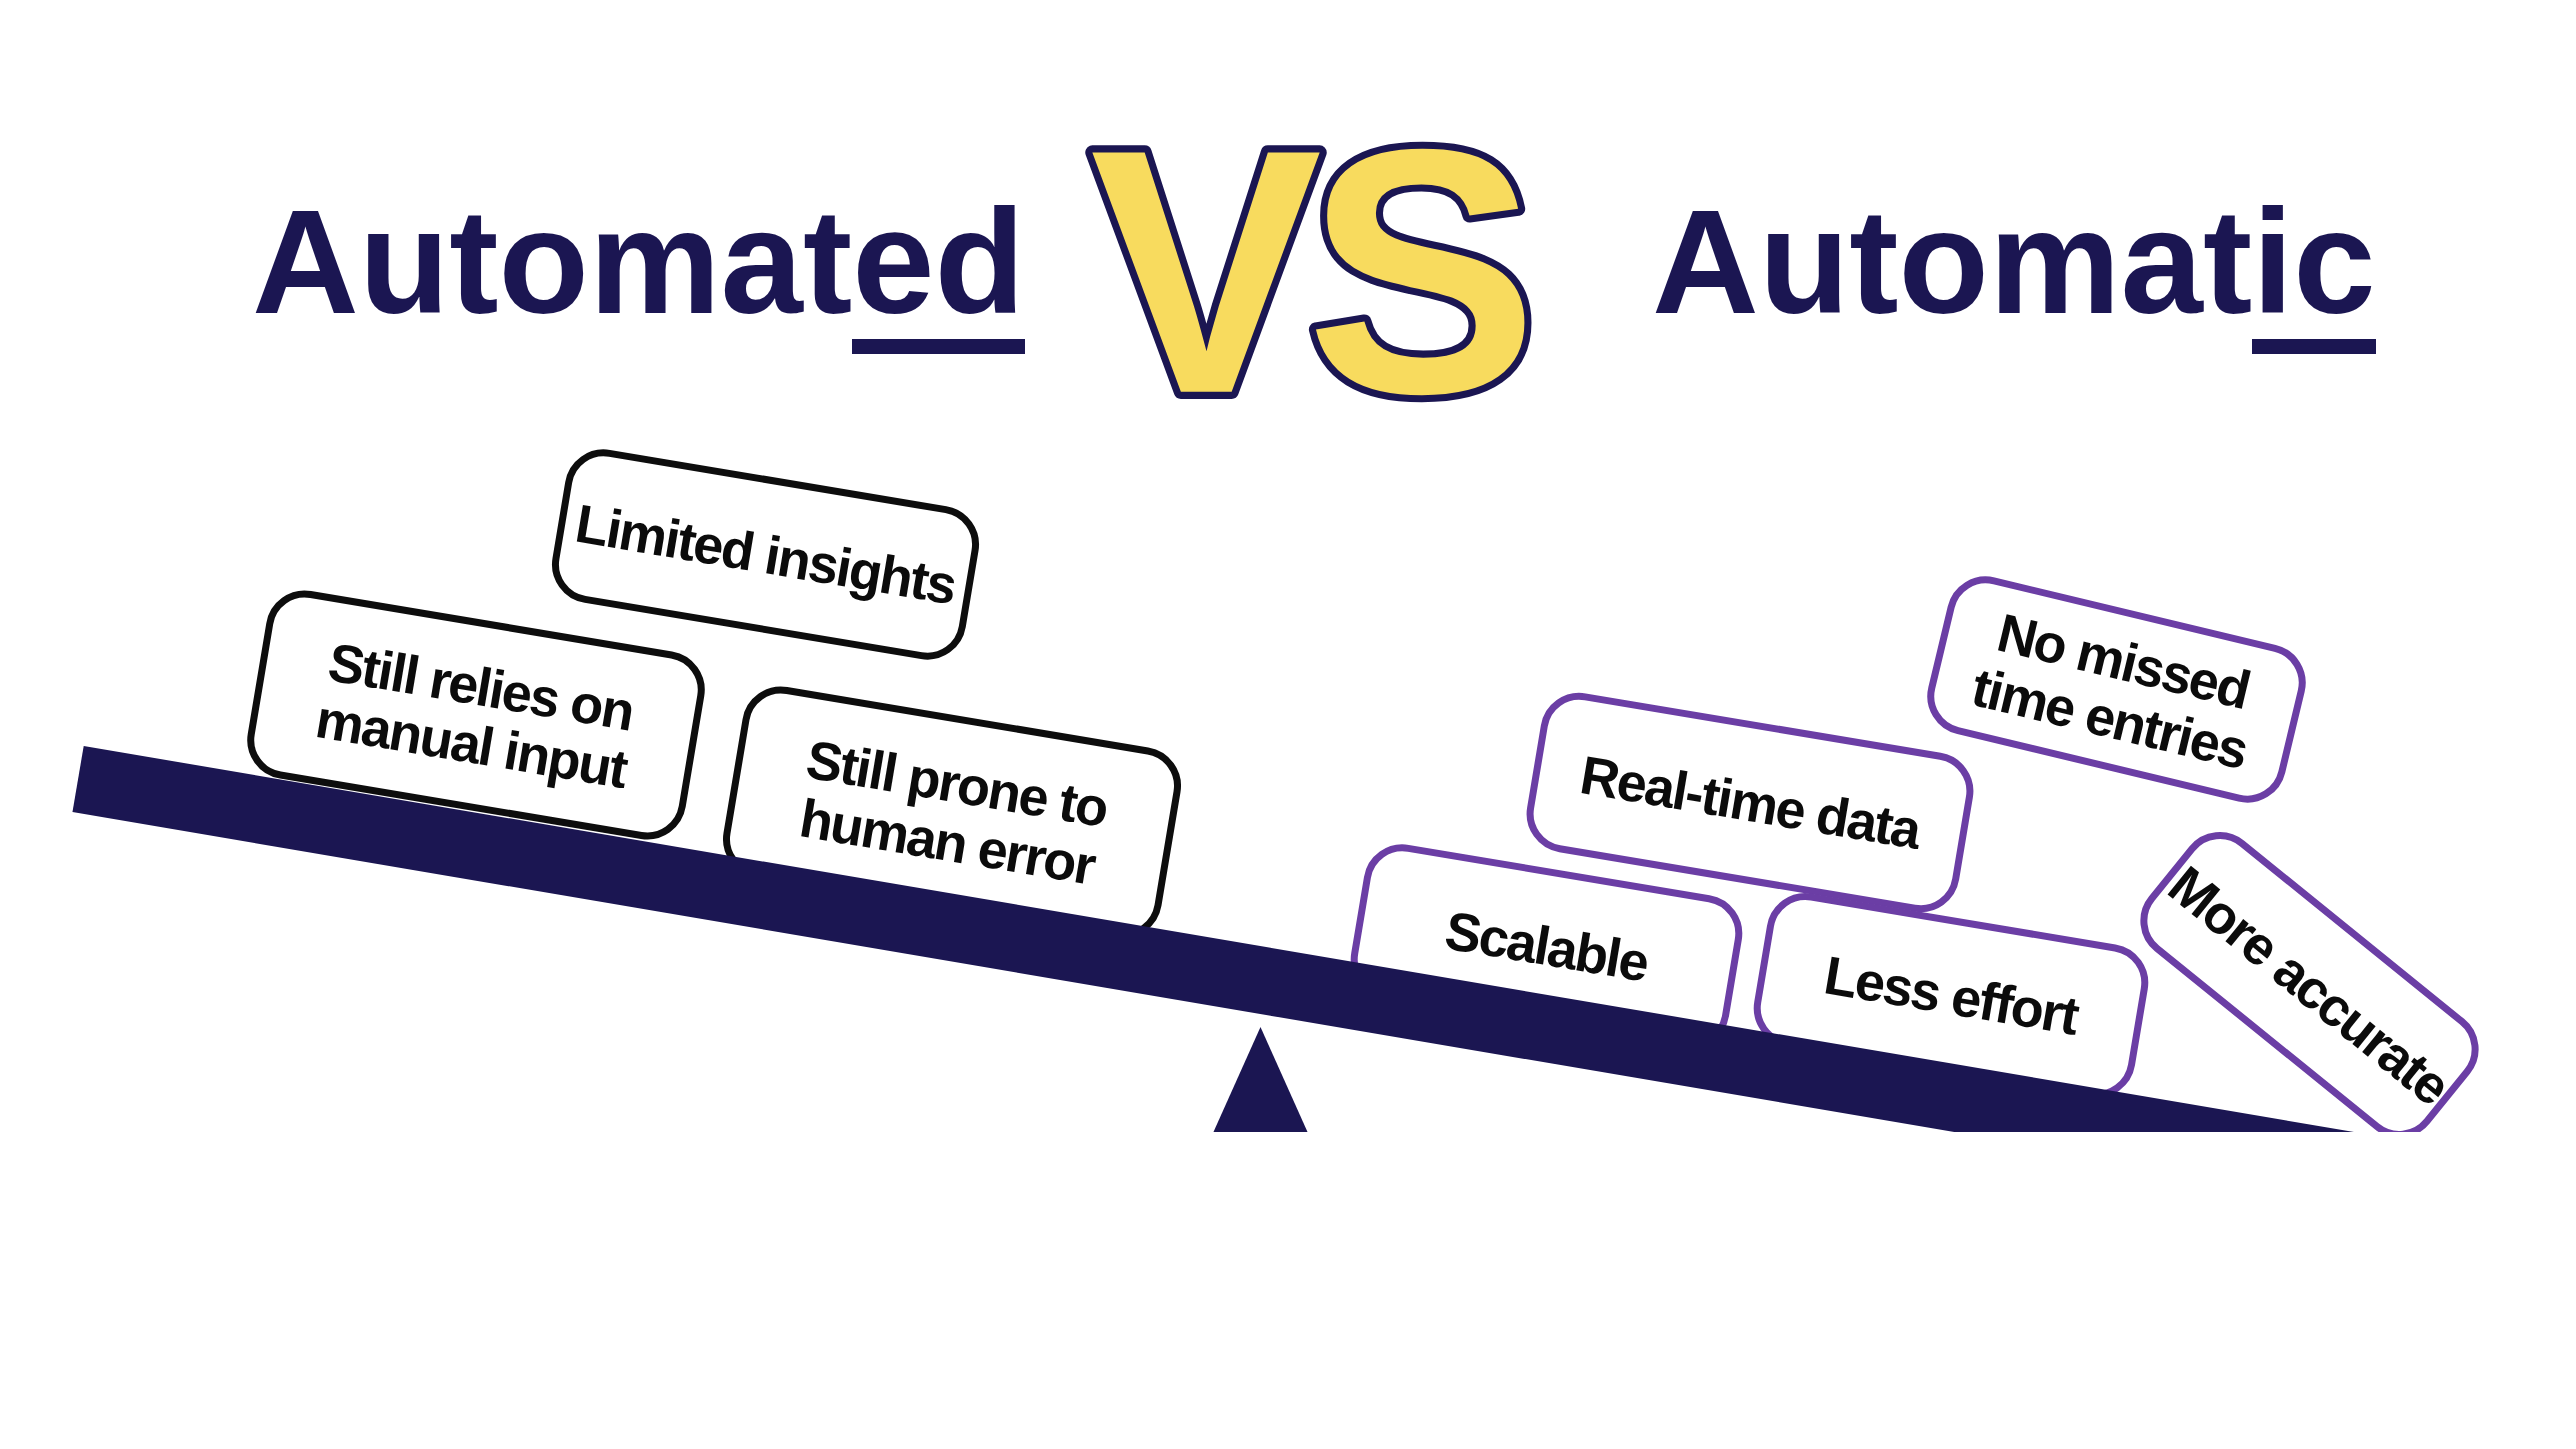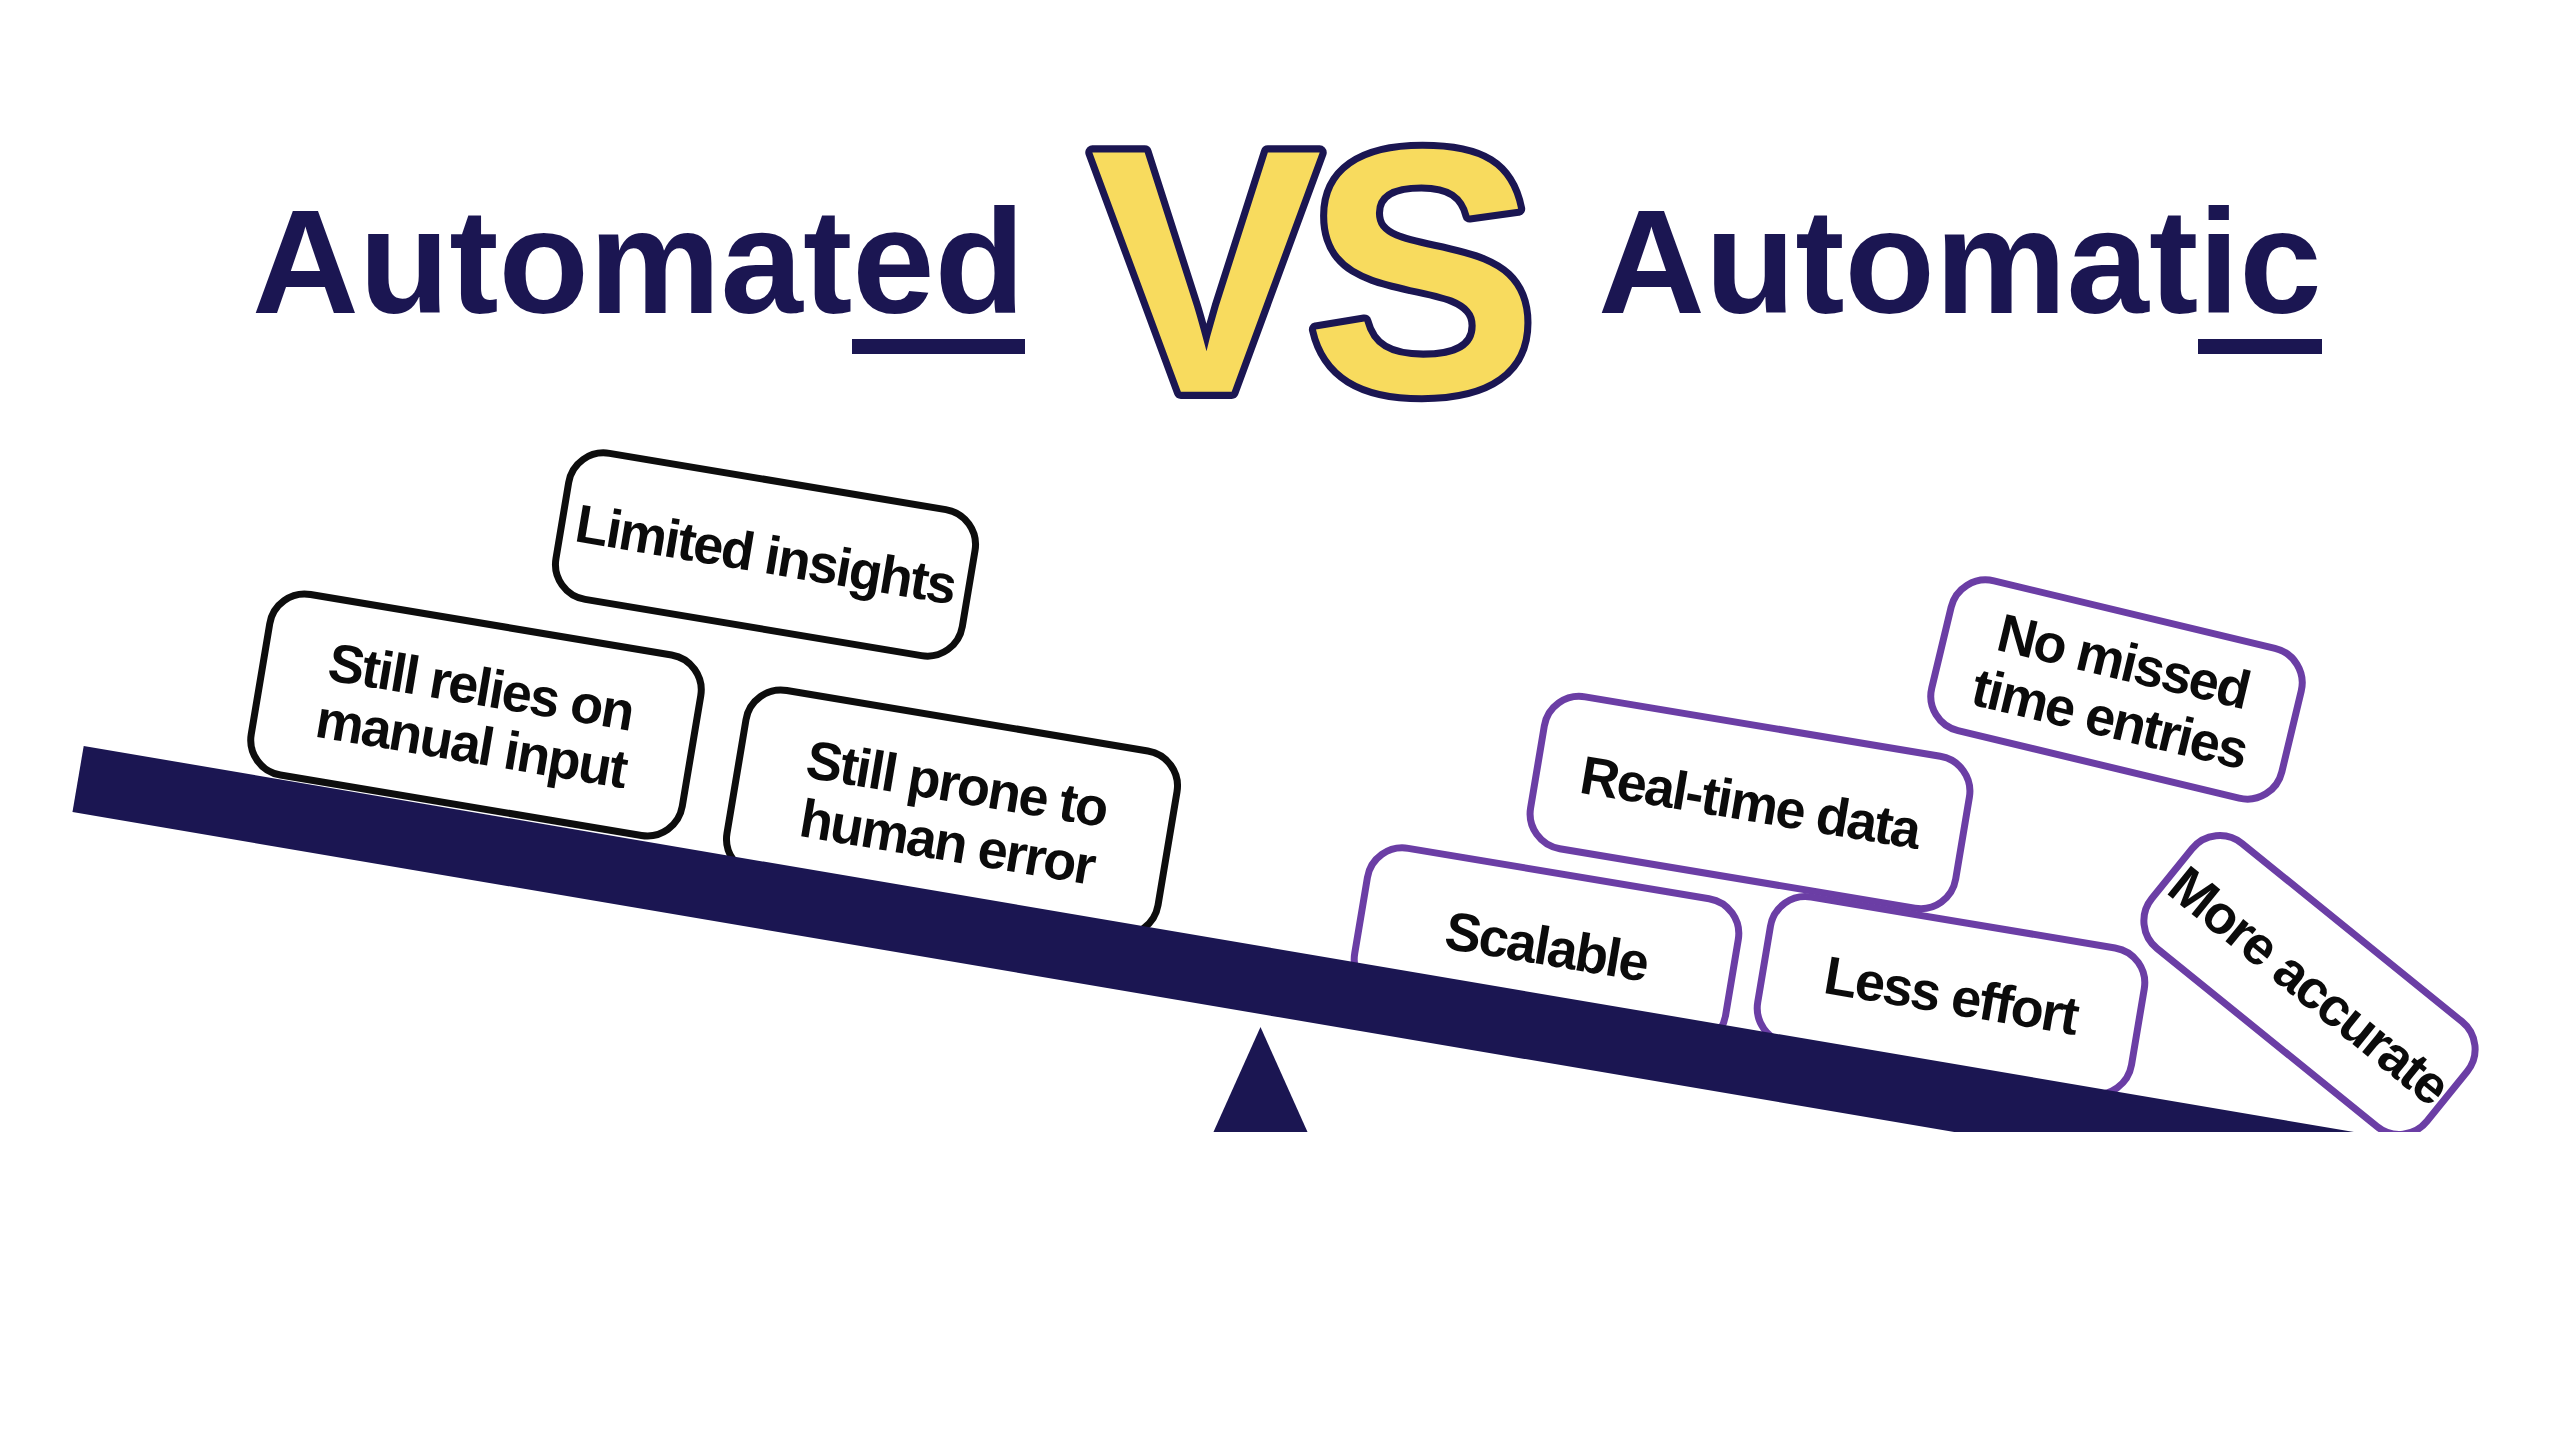--- a/index.html
+++ b/index.html
@@ -17,21 +17,21 @@
     position:absolute;
     top:188px;
     font-size:148px;
     line-height:1;
     font-weight:700;
     color:#1B1652;
     white-space:nowrap;
     z-index:6;
   }
   #title-left{left:252px;}
-  #title-right{left:1598px;}
+  #title-right{left:1652px;}
   .underlined{
     display:inline-block;
     line-height:1;
     padding-bottom:2.6px;
     border-bottom:15.5px solid #1B1652;
   }
   #vs-svg{
     position:absolute;
     left:1061px;
     top:76px;

